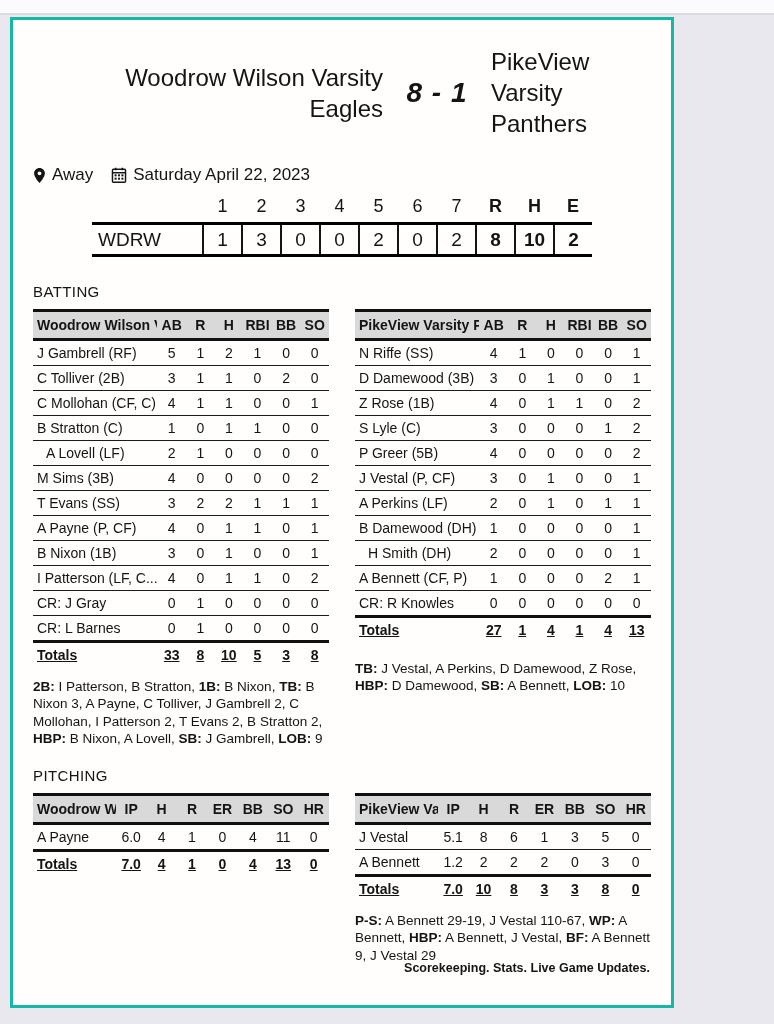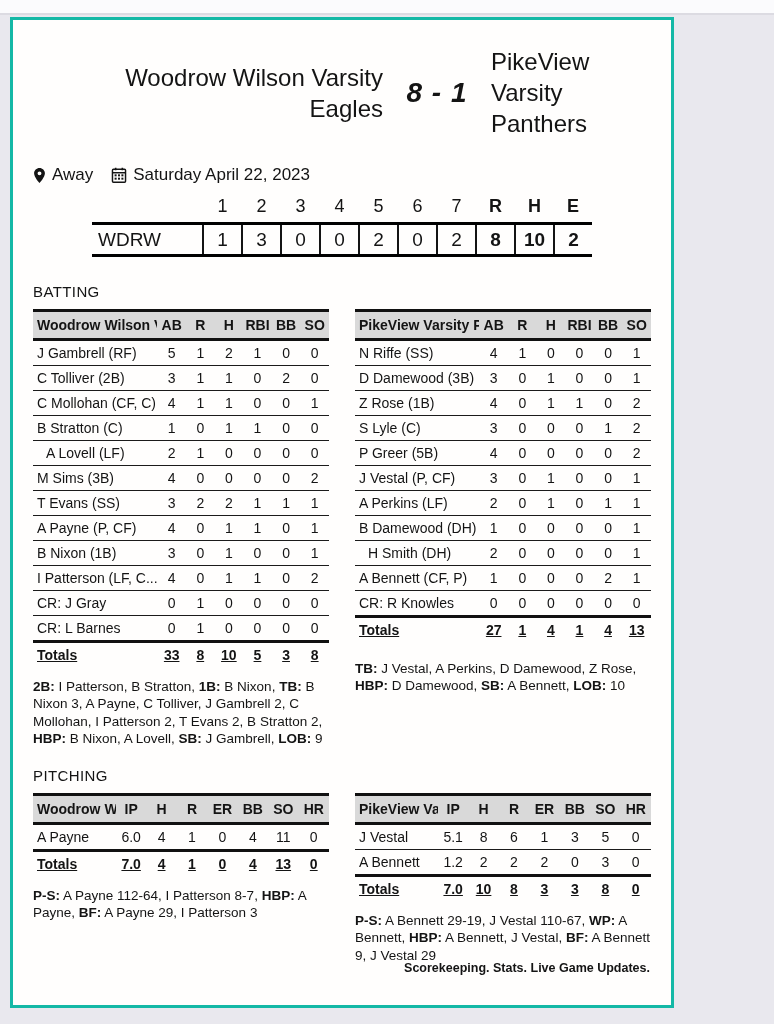--- a/index.html
+++ b/index.html
@@ -458,21 +458,20 @@
               <td>7.0</td>
               <td>4</td>
               <td>1</td>
               <td>0</td>
               <td>4</td>
               <td>13</td>
               <td>0</td>
             </tr>
           </tbody>
         </table>
-      <p class="notes"><b>P-S:</b> A Payne 112-64, I Patterson 8-7, <b>HBP:</b> A Payne, <b>BF:</b> A Payne 29, I Patterson 3</p>
     </div>
     <div class="col">
       <table class="stats pit">
           <thead>
             <tr>
               <th class="name">PikeView Var…</th>
               <th>IP</th>
               <th>H</th>
               <th>R</th>
               <th>ER</th>

